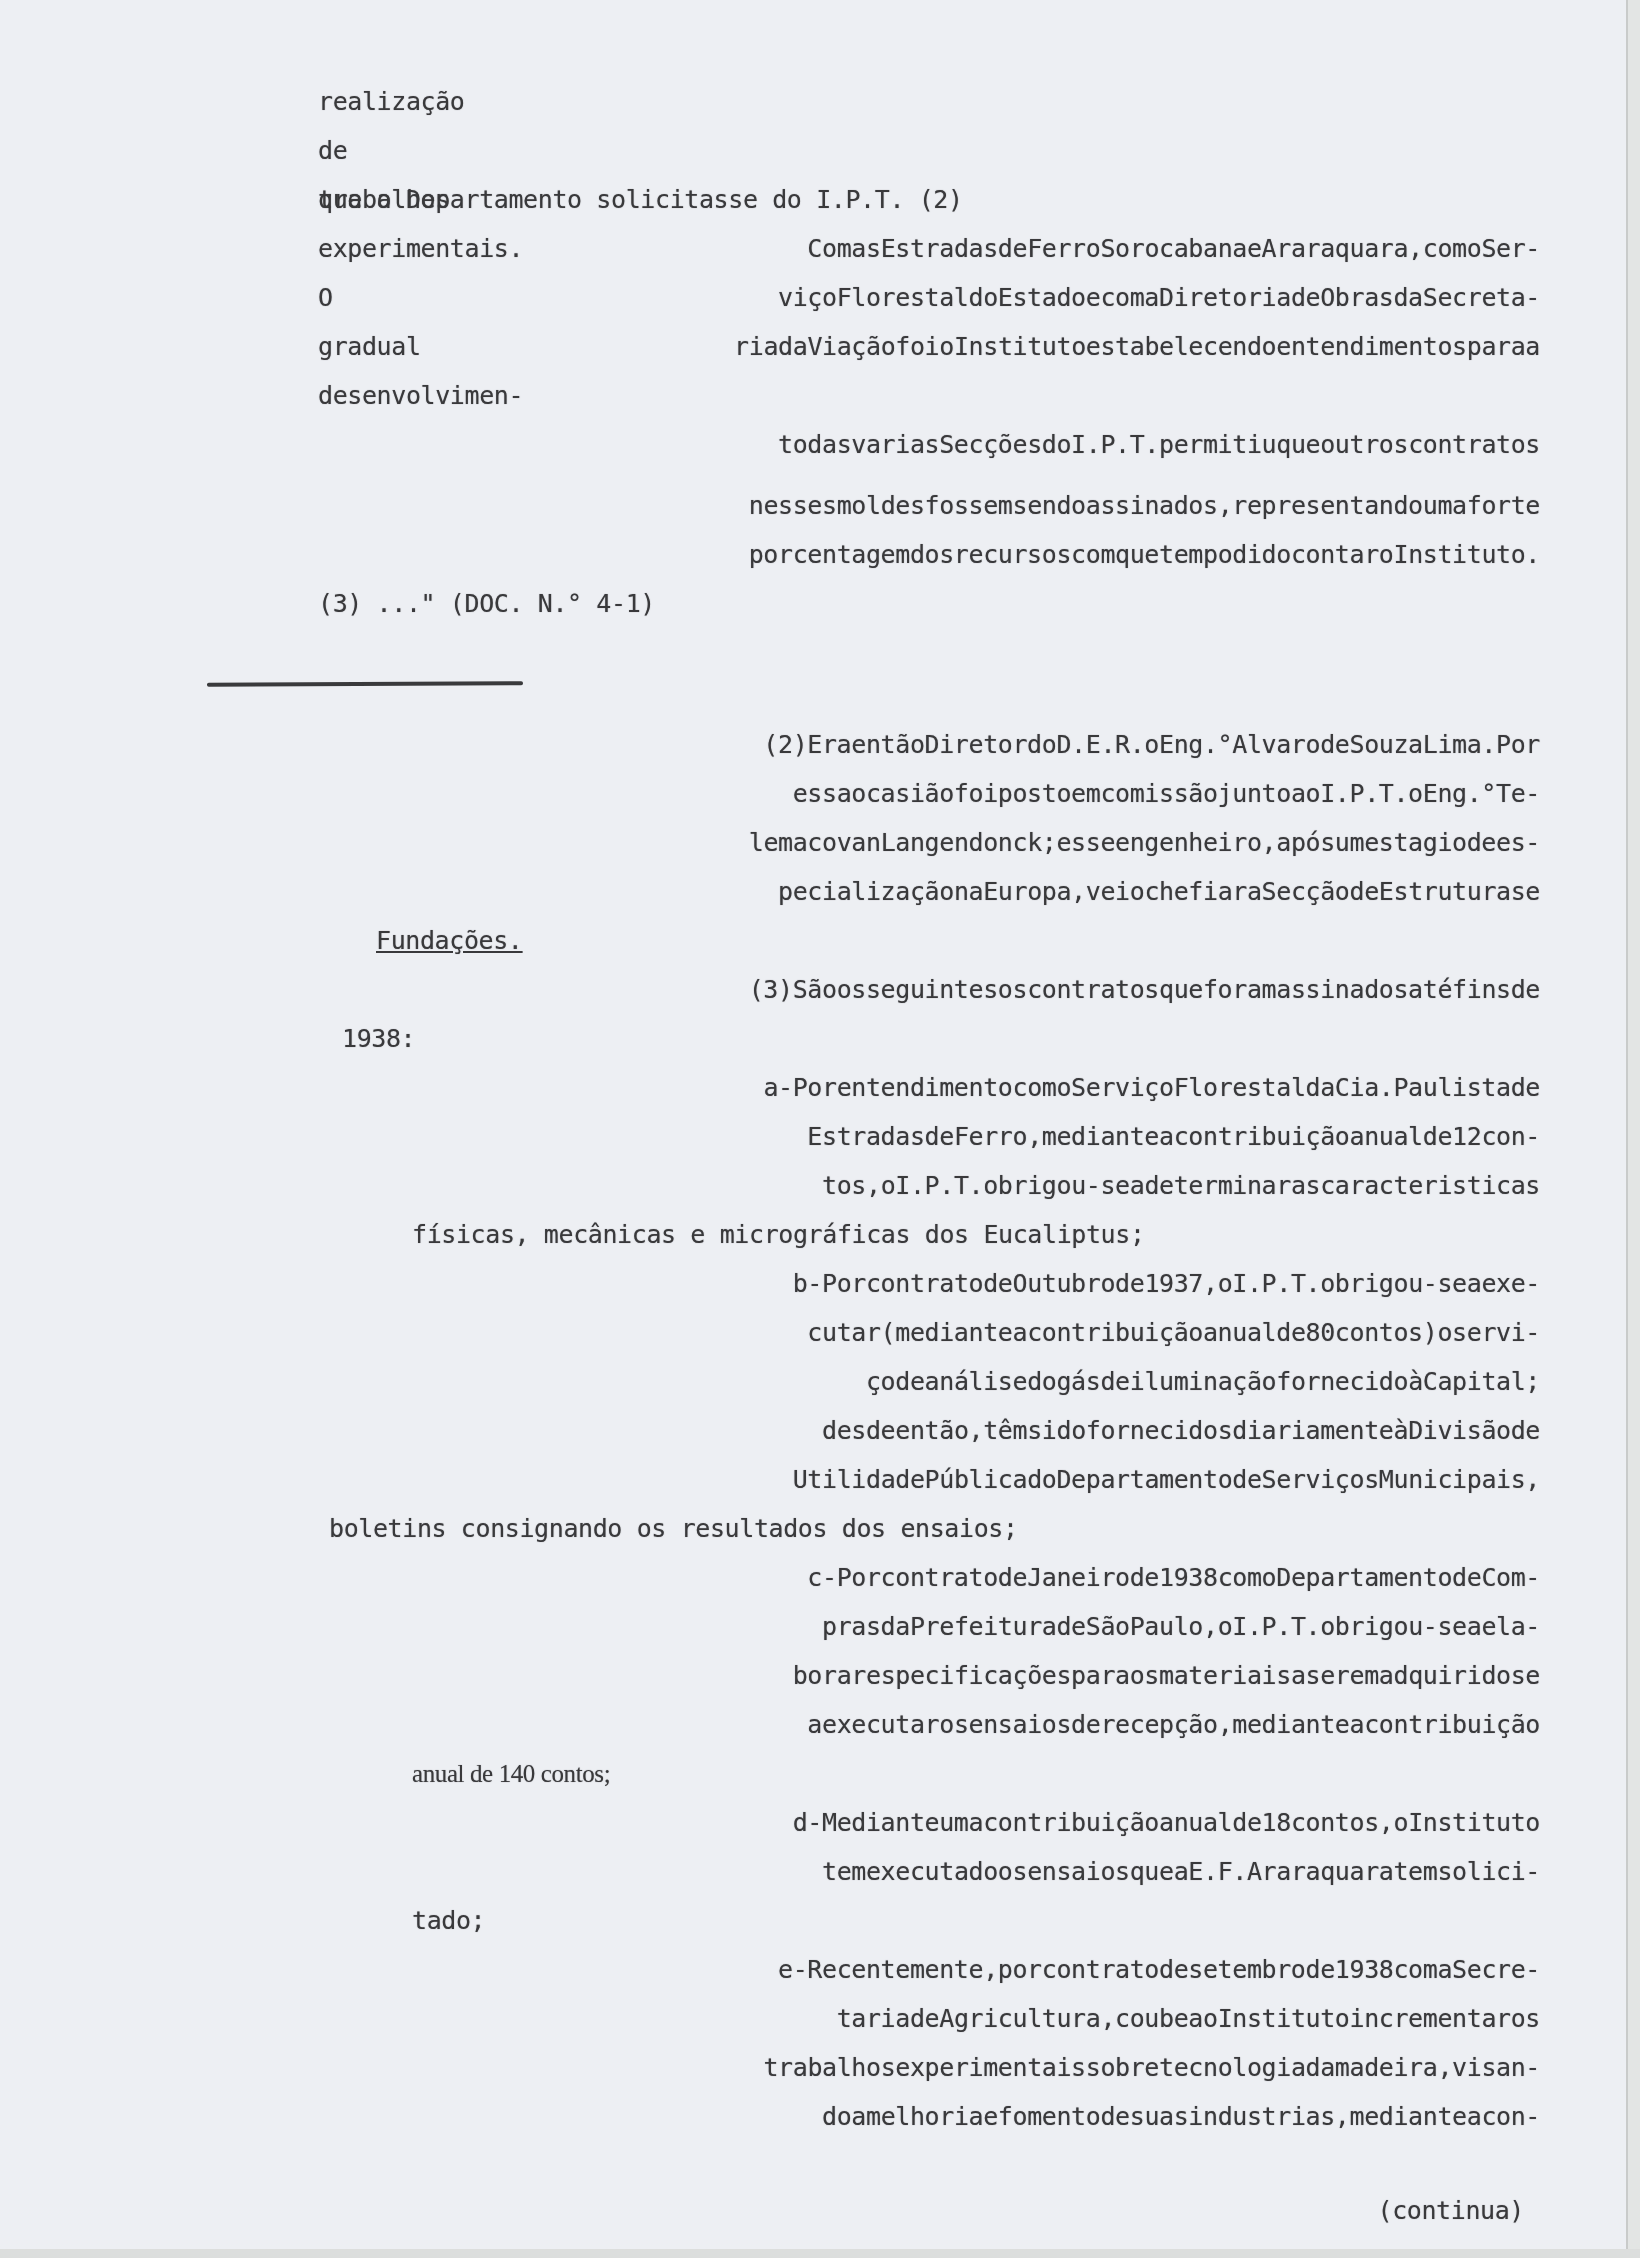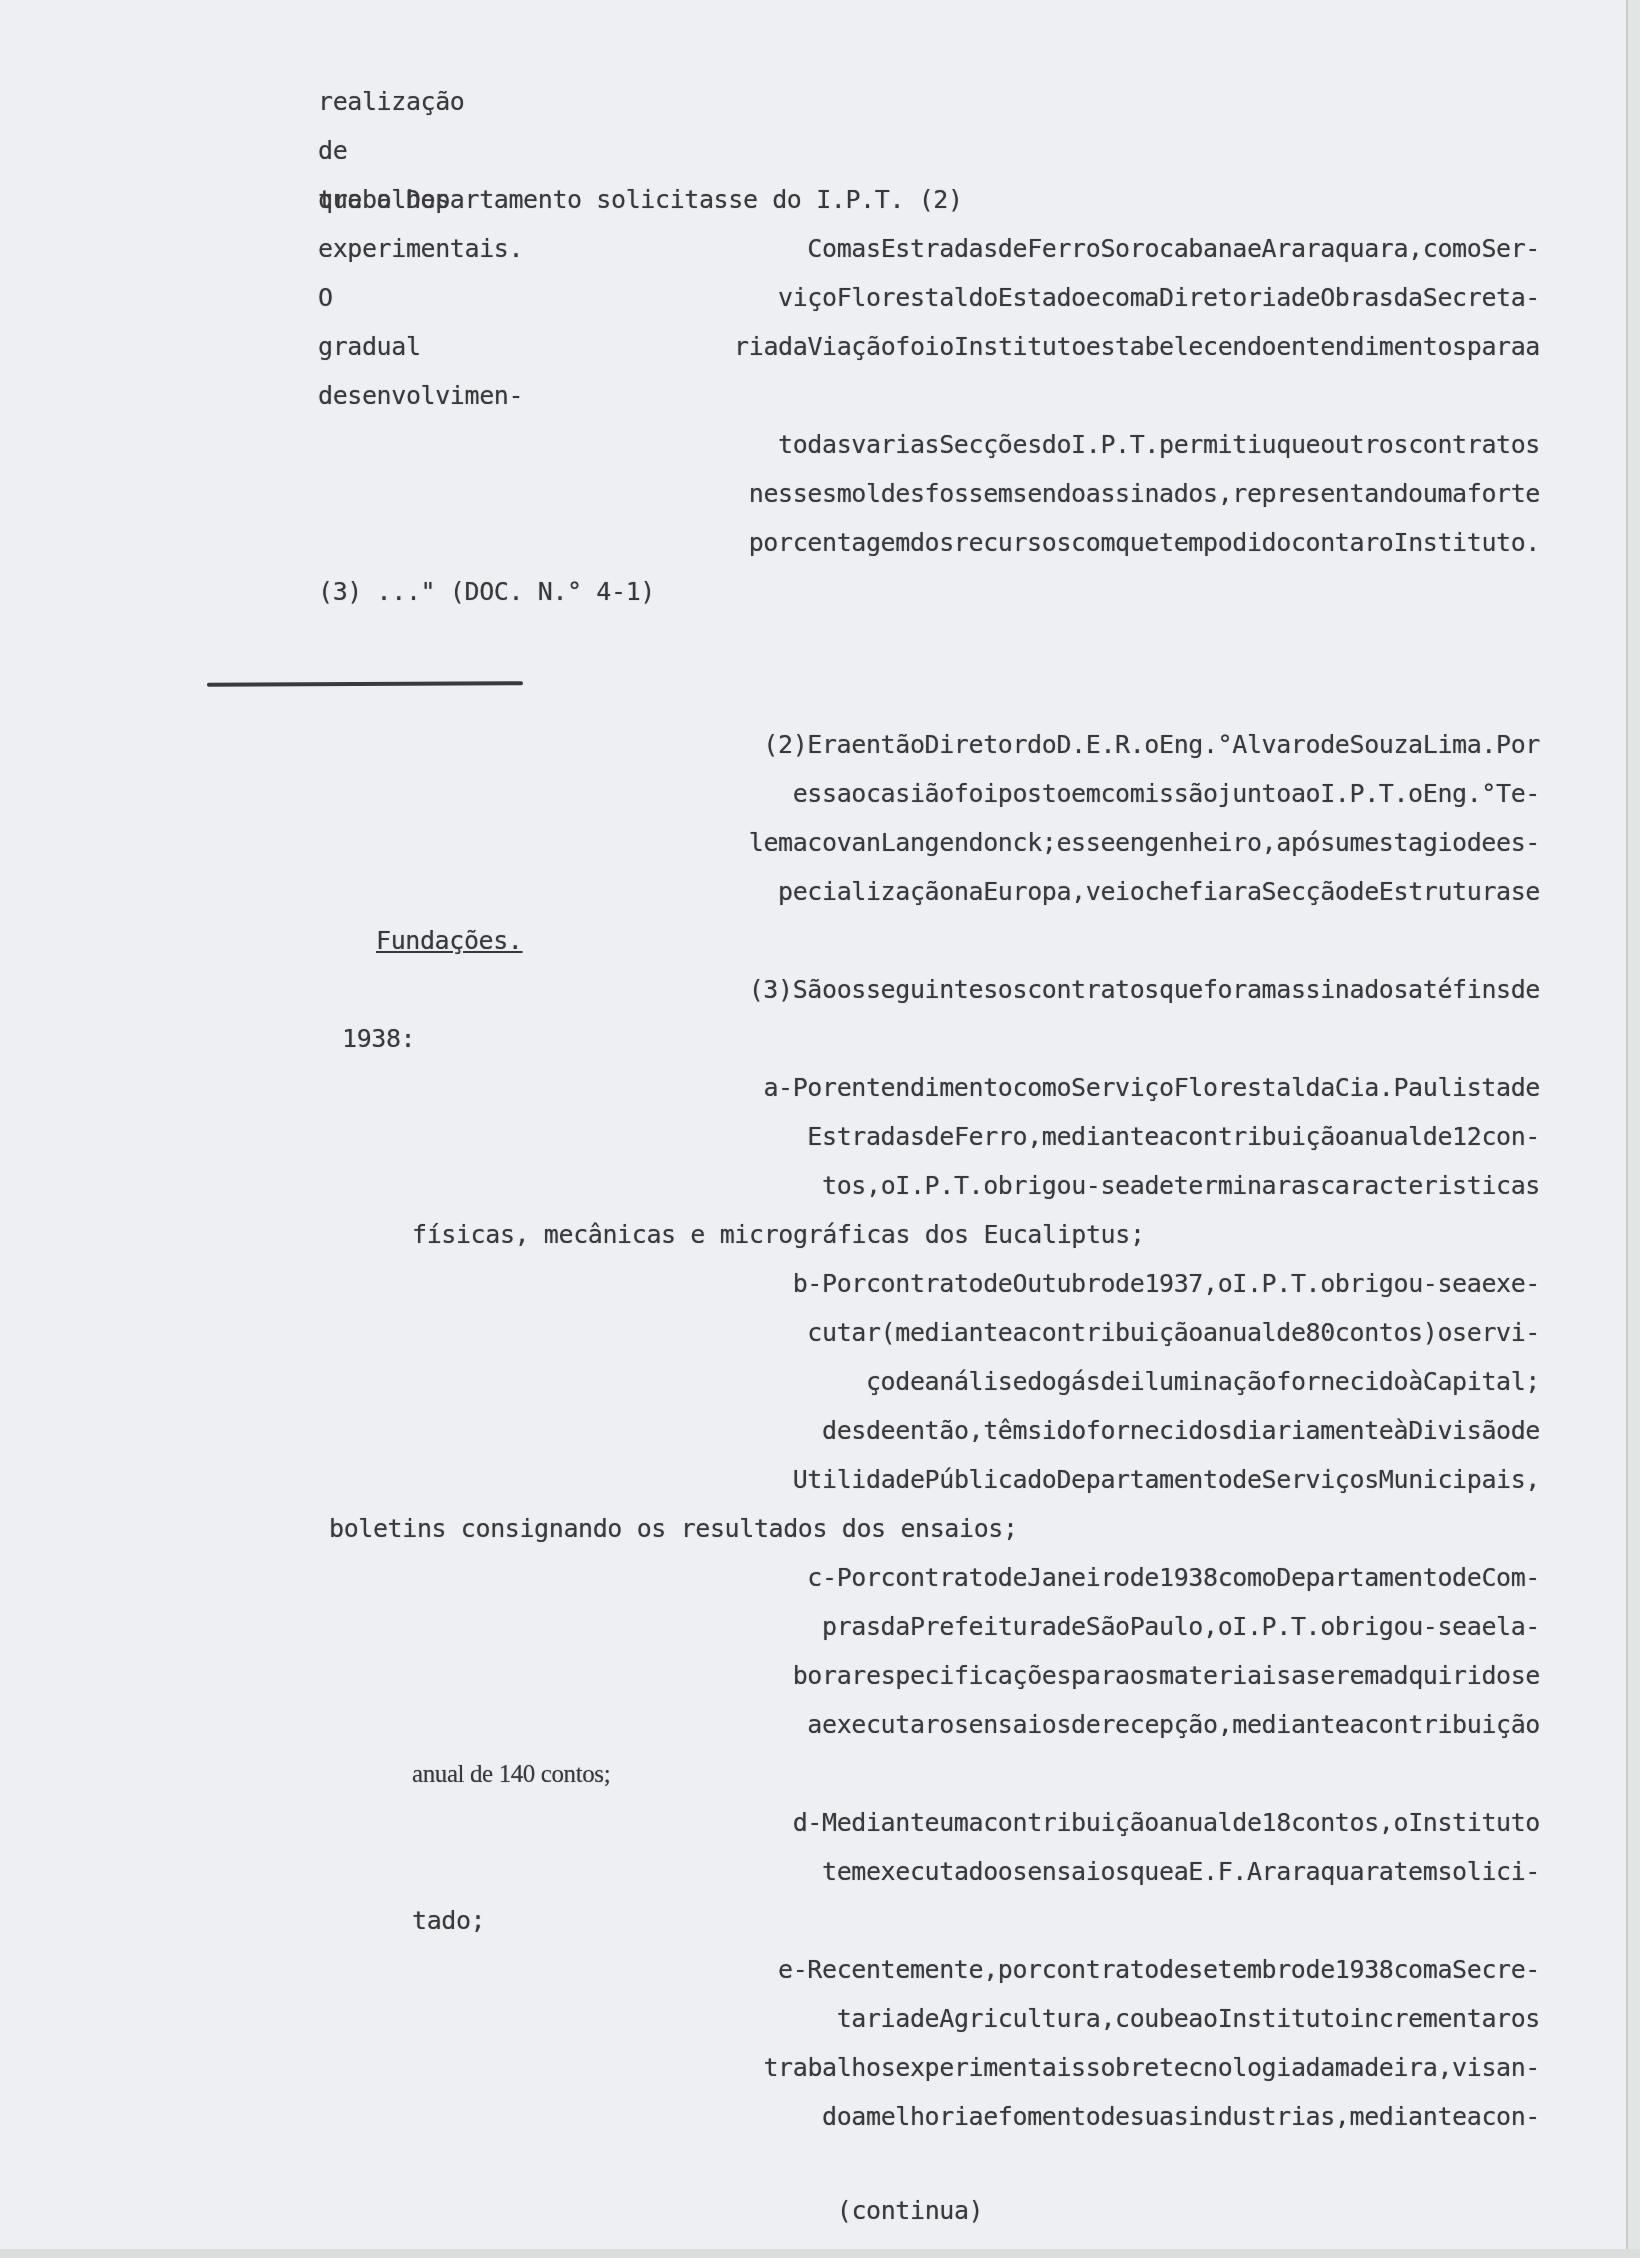--- a/index.html
+++ b/index.html
@@ -46,26 +46,26 @@
     left: 207px;
     top: 682px;
     width: 316px;
     height: 3.5px;
     background: #3a3a3c;
     border-radius: 1.8px;
     transform: rotate(-0.3deg);
   }
   .continua {
     position: absolute;
-    left: 288px;
+    left: 280px;
     top: 2186px;
     width: 1269px;
     height: 49px;
     line-height: 49px;
-    text-align: center;
+    text-align: right;
     padding-right: 25px;
     box-sizing: border-box;
     white-space: pre;
   }
   .edge-line-right {
     position: absolute;
     right: 13.2px;
     top: 0;
     width: 1.8px;
     height: 2258px;
@@ -92,21 +92,21 @@
 <body>
 
 <div class="paper" style="background: rgb(237, 239, 243); color: rgb(57, 57, 59);">
   <div class="main-block" id="main-block">
       <div class="line">que o Departamento solicitasse do I.P.T. (2)</div>
       <div class="line just" style="margin-left: 78px; width: calc(100% - 78px);"><span>Com</span><span>as</span><span>Estradas</span><span>de</span><span>Ferro</span><span>Sorocabana</span><span>e</span><span>Araraquara,</span><span>com</span><span>o</span><span>Ser-</span></div>
       <div class="line just" style="width: calc(100% + 0px);"><span>viço</span><span>Florestal</span><span>do</span><span>Estado</span><span>e</span><span>com</span><span>a</span><span>Diretoria</span><span>de</span><span>Obras</span><span>da</span><span>Secreta-</span></div>
       <div class="line just" style="width: calc(100% + 0px);"><span>ria</span><span>da</span><span>Viação</span><span>foi</span><span>o</span><span>Instituto</span><span>estabelecendo</span><span>entendimentos</span><span>para</span><span>a</span></div>
       <div class="line just" style="width: calc(100% + 0px); flex-direction: column;"><span>realização</span><span>de</span><span>trabalhos</span><span>experimentais.</span><span>O</span><span>gradual</span><span>desenvolvimen-</span></div>
       <div class="line just" style="width: calc(100% + 0px);"><span>to</span><span>das</span><span>varias</span><span>Secções</span><span>do</span><span>I.P.T.</span><span>permitiu</span><span>que</span><span>outros</span><span>contratos</span></div>
-      <div class="line just" style="width: calc(100% + 0px);"><span>nesses</span><span>moldes</span><span>fossem</span><span>sendo</span><span>assinados,</span><span>representando</span><span>uma</span><span>forte</span></div>
+      <div class="line just" style="width: calc(100% + 0px); margin-top: 12px;"><span>nesses</span><span>moldes</span><span>fossem</span><span>sendo</span><span>assinados,</span><span>representando</span><span>uma</span><span>forte</span></div>
       <div class="line just" style="width: calc(100% + 0px);"><span>porcentagem</span><span>dos</span><span>recursos</span><span>com</span><span>que</span><span>tem</span><span>podido</span><span>contar</span><span>o</span><span>Instituto.</span></div>
       <div class="line">(3) ..." (DOC. N.° 4-1)</div>
     </div>
   <div class="divider" style="background: rgb(58, 58, 60);"></div>
   <div class="footnotes-block" id="footnotes-block">
       <div class="line just" style="width: calc(100% + 0px);"><span>(2)</span><span>Era</span><span>então</span><span>Diretor</span><span>do</span><span>D.E.R.</span><span>o</span><span>Eng.°</span><span>Alvaro</span><span>de</span><span>Souza</span><span>Lima.</span><span>Por</span></div>
       <div class="line just" style="margin-left: 71px; width: calc(100% - 71px);"><span>essa</span><span>ocasião</span><span>foi</span><span>posto</span><span>em</span><span>comissão</span><span>junto</span><span>ao</span><span>I.P.T.</span><span>o</span><span>Eng.°</span><span>Te-</span></div>
       <div class="line just" style="margin-left: 71px; width: calc(100% - 71px);"><span>lemaco</span><span>van</span><span>Langendonck;</span><span>esse</span><span>engenheiro,</span><span>após</span><span>um</span><span>estagio</span><span>de</span><span>es-</span></div>
       <div class="line just" style="margin-left: 71px; width: calc(100% - 71px);"><span>pecialização</span><span>na</span><span>Europa,</span><span>veio</span><span>chefiar</span><span>a</span><span>Secção</span><span>de</span><span>Estruturas</span><span>e</span></div>
       <div class="line" style="margin-left: 105px; text-decoration: underline;">Fundações.</div>

